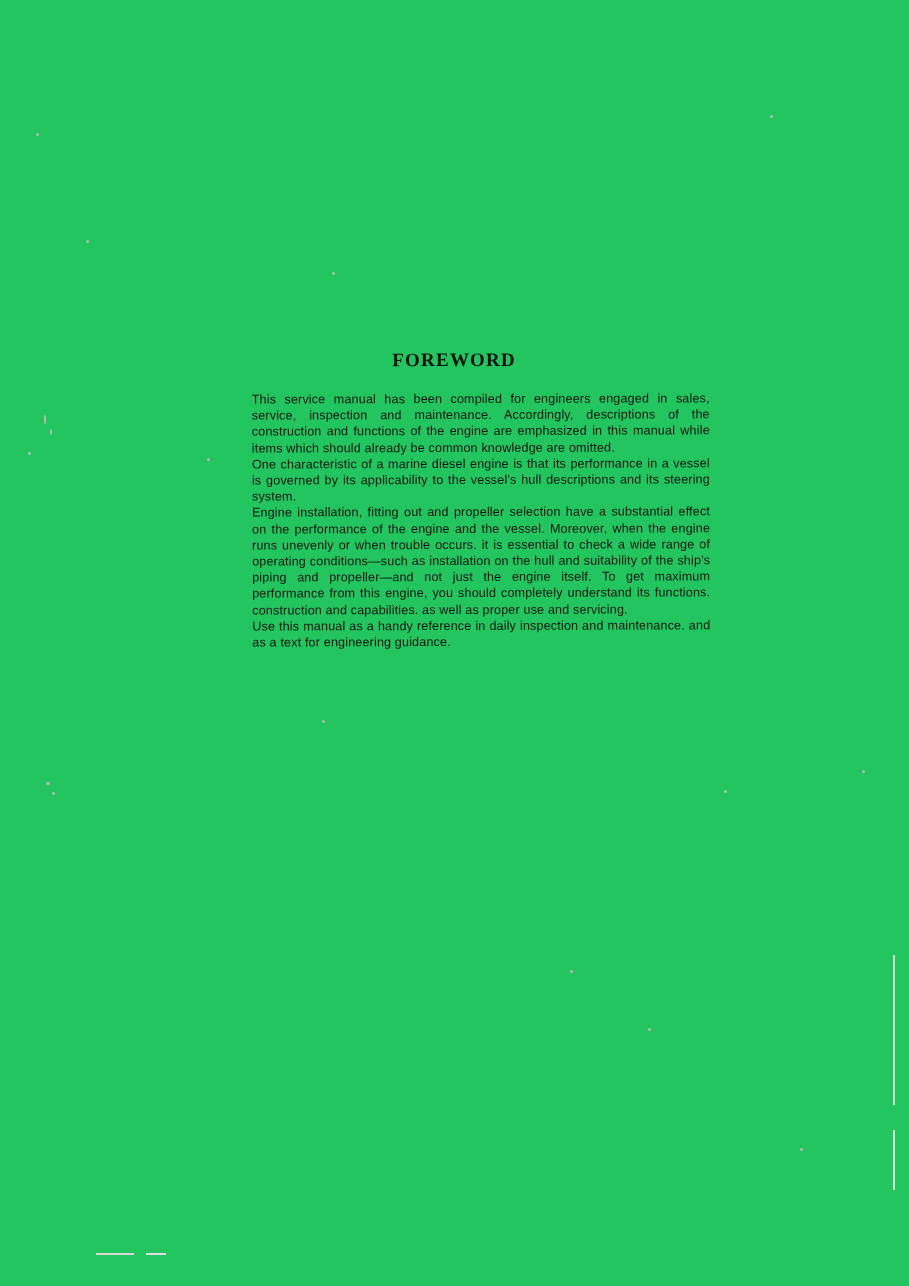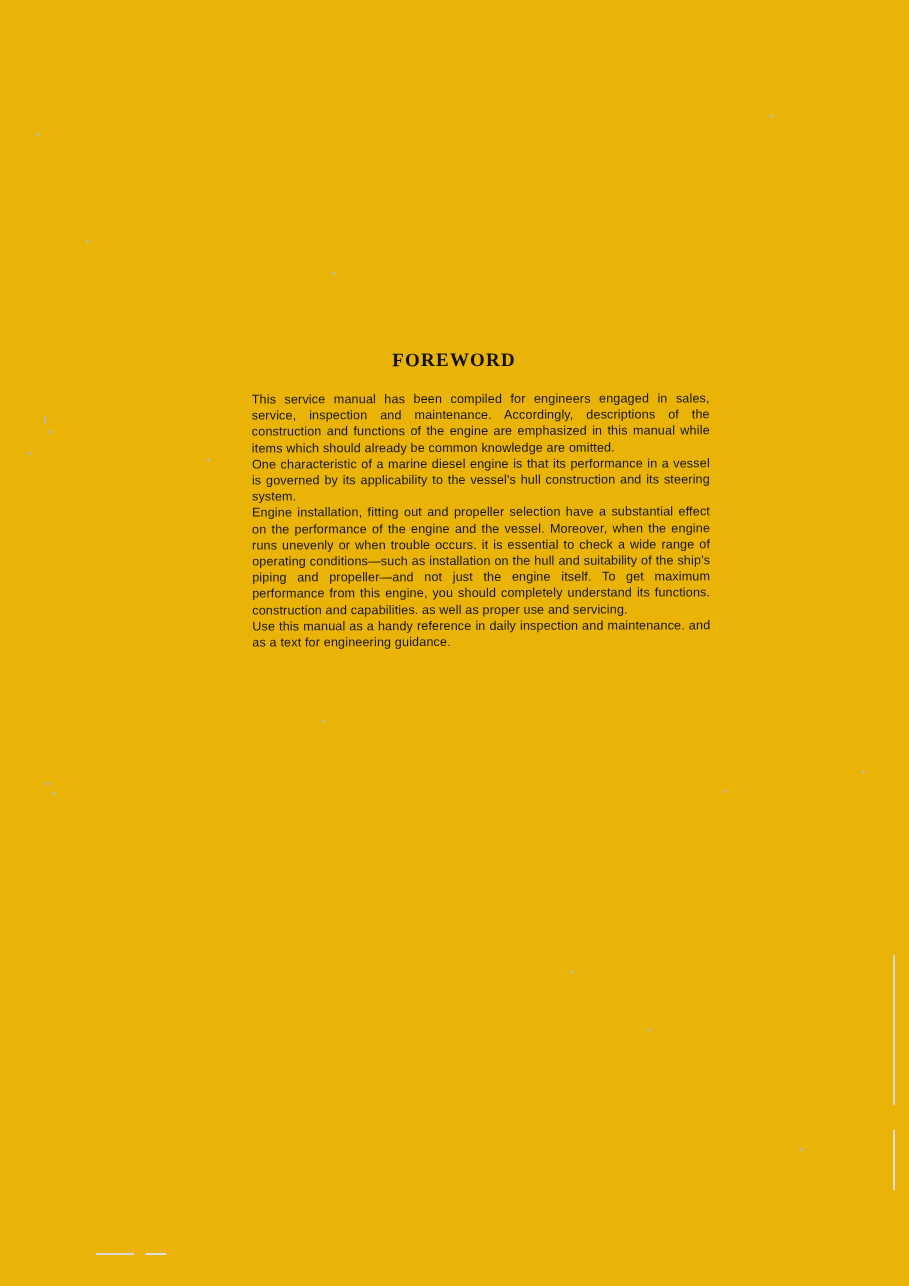--- a/index.html
+++ b/index.html
@@ -7,21 +7,21 @@
     padding: 0;
     background: #ffffff;
   }
   body {
     font-family: "Liberation Sans", sans-serif;
   }
   .page {
     position: relative;
     width: 909px;
     height: 1286px;
-    background: #eab308;
+    background: #22c55e;
     overflow: hidden;
   }
   
   .speck {
     position: absolute;
     background: #b9b9b9;
     border-radius: 50%;
   }
   .edge-mark {
     position: absolute;
@@ -72,21 +72,21 @@
 <body>
 
 <div class="page">
 
   <div class="content-wrap">
 
     <h1 class="doc-title">FOREWORD</h1>
 
     <div class="body-block">
       <p>This service manual has been compiled for engineers engaged in sales, service, inspection and maintenance. Accordingly, descriptions of the construction and functions of the engine are emphasized in this manual while items which should already be common knowledge are omitted.</p>
-      <p>One characteristic of a marine diesel engine is that its performance in a vessel is governed by its applicability to the vessel's hull construction and its steering system.</p>
+      <p>One characteristic of a marine diesel engine is that its performance in a vessel is governed by its applicability to the vessel's hull descriptions and its steering system.</p>
       <p>Engine installation, fitting out and propeller selection have a substantial effect on the performance of the engine and the vessel. Moreover, when the engine runs unevenly or when trouble occurs. it is essential to check a wide range of operating conditions—such as installation on the hull and suitability of the ship's piping and propeller—and not just the engine itself. To get maximum performance from this engine, you should completely understand its functions. construction and capabilities. as well as proper use and servicing.</p>
       <p class="last-left">Use this manual as a handy reference in daily inspection and maintenance. and as a text for engineering guidance.</p>
     </div>
 
   </div>
 
   <span class="speck" style="left:36px; top:133px; width:3px; height:3px;"></span>
   <span class="speck" style="left:86px; top:240px; width:3px; height:3px;"></span>
   <span class="speck" style="left:332px; top:272px; width:3px; height:3px;"></span>
   <span class="speck" style="left:770px; top:115px; width:3px; height:3px;"></span>

